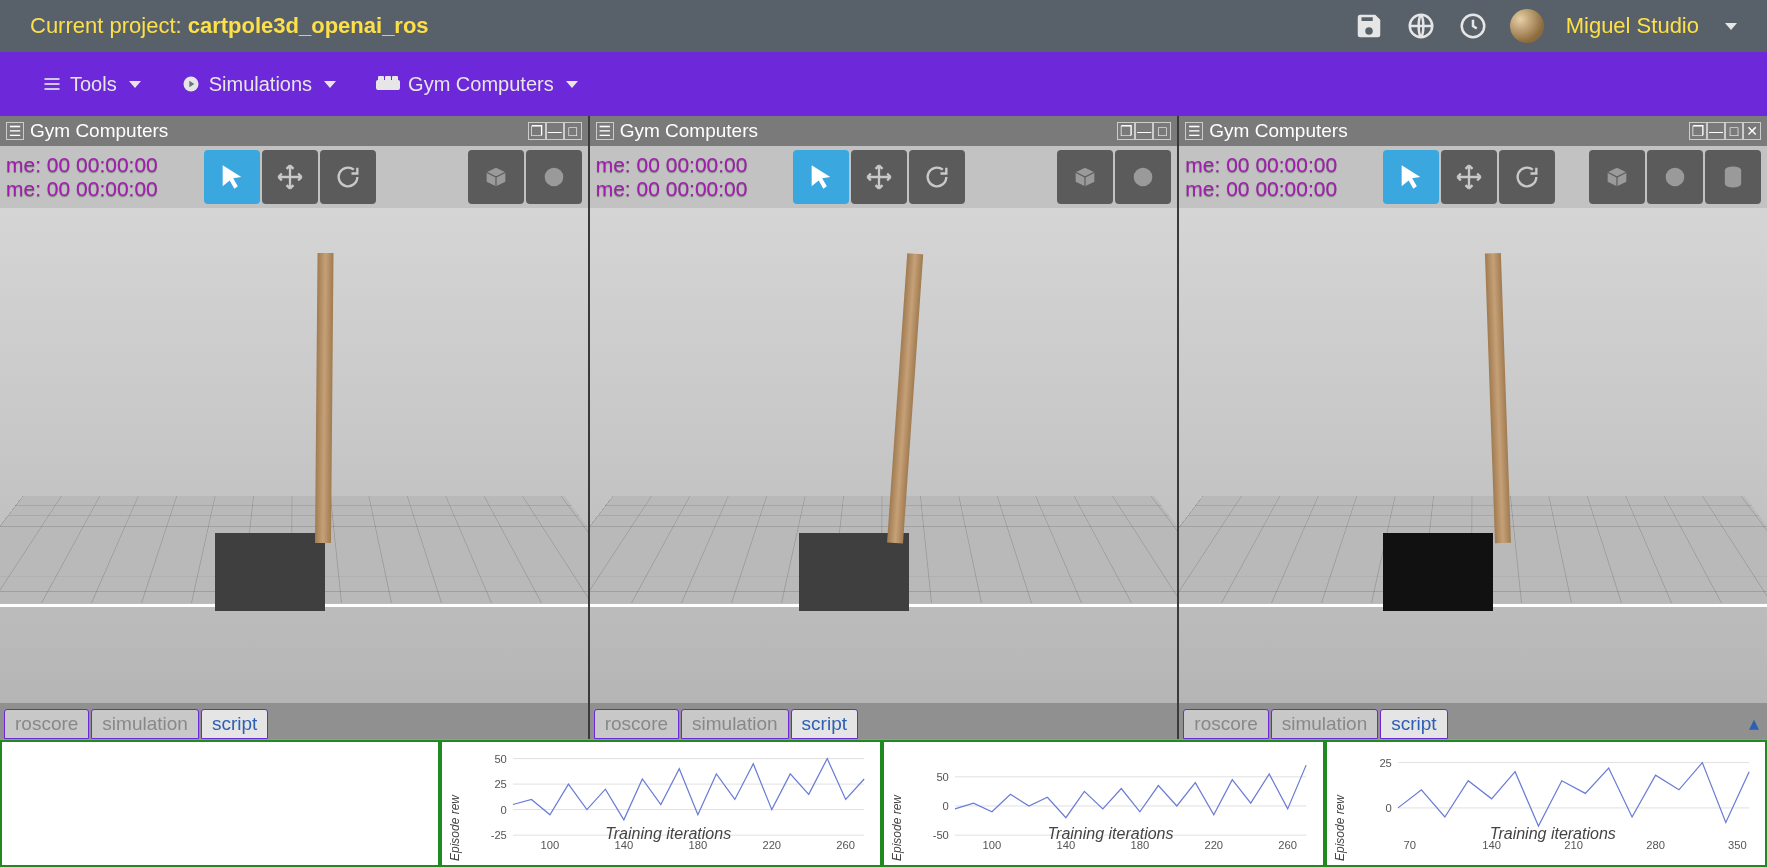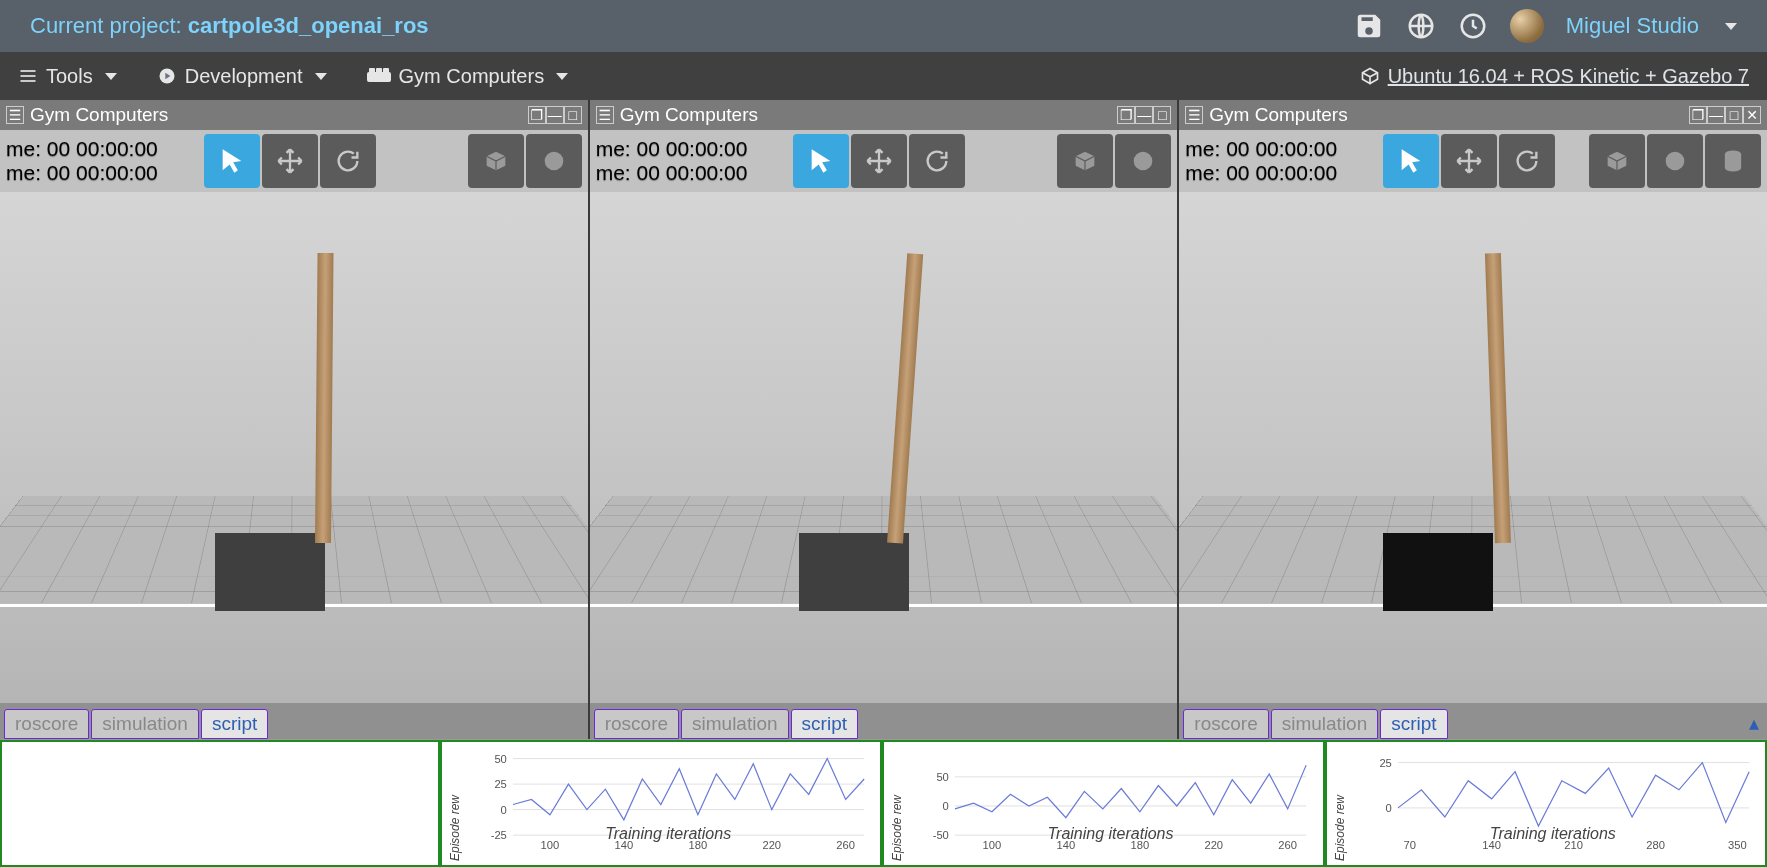--- a/index.html
+++ b/index.html
@@ -1,47 +1,47 @@
 <!DOCTYPE html>
 <html><head>
 <meta charset="utf-8">
 <style>
 * { margin: 0; padding: 0; box-sizing: border-box; font-family: "Helvetica Neue", Arial, sans-serif; }
 body { width: 1767px; height: 867px; background: #c1c1c1; overflow: hidden; display: flex; flex-direction: column; }
 
 
-.top-bar { background: #586069; height: 52px; display: flex; align-items: center; padding: 0 30px; color: #7dd3fc; font-size: 22px; }
+.top-bar { background: #586069; height: 52px; display: flex; align-items: center; padding: 0 30px; color: #fde047; font-size: 22px; }
 .top-bar .left { flex: 1; }
 .top-bar .center { flex: 1; text-align: center; }
 .top-bar .right { flex: 1; display: flex; justify-content: flex-end; align-items: center; gap: 22px; }
 .top-bar .project-label { font-weight: 400; }
 .top-bar .project-name { font-weight: 700; }
 .icon-btn { width: 30px; height: 30px; display: flex; align-items: center; justify-content: center; cursor: pointer; color: #e6e6e6; }
 .avatar { width: 34px; height: 34px; border-radius: 50%; background: radial-gradient(circle at 30% 30%, #e8cfa6, #8b6a3c 70%); }
 .user-name { font-size: 22px; }
 .caret { display:inline-block; width:0; height:0; border-left:6px solid transparent; border-right:6px solid transparent; border-top:7px solid #e6e6e6; margin-left:4px; }
 
 
-.menu-bar { background: #404040; height: 48px; display: flex; align-items: center; padding: 0 18px; color: #e6e6e6; font-size: 20px; gap: 40px; }
+.menu-bar { background: #6d28d9; height: 64px; display: flex; align-items: center; padding: 0 42px; color: #e6e6e6; font-size: 20px; gap: 40px; }
 .menu-bar .menu-item { display: flex; align-items: center; gap: 8px; cursor: pointer; }
 .menu-bar .spacer { flex: 1; }
 .menu-bar .env-label { text-decoration: underline; color: #dfe3e8; }
 
 
 .panels { display: flex; flex: 1; min-height: 0; background: #c1c1c1; }
 .panel { flex: 1; display: flex; flex-direction: column; border-right: 2px solid #3a3a3a; min-width: 0; position: relative; }
 .panel:last-child { border-right: none; }
 
 .panel-header { background: #7a7a7a; height: 30px; display: flex; align-items: center; padding: 0 6px; color: #fff; font-size: 19px; }
 .panel-header .ph-title { flex: 1; display: flex; align-items: center; gap: 6px; }
 .win-icon { width: 18px; height: 18px; border: 1px solid #ccc; display: inline-flex; align-items: center; justify-content: center; font-size: 14px; cursor: pointer; }
 
 
 .gazebo-toolbar { background: #c2c2c2; height: 62px; display: flex; align-items: center; padding: 4px 6px; gap: 8px; }
-.time-text { color: #000000; font-size: 21px; line-height: 24px; text-shadow: 0 1px 1px rgba(0,0,0,.4); }
+.time-text { color: #a21caf; font-size: 21px; line-height: 24px; text-shadow: 0 1px 1px rgba(0,0,0,.4); }
 .tool-group { display: flex; gap: 2px; }
 .tool-btn { width: 56px; height: 54px; border-radius: 4px; background: #5b5b5b; display: flex; align-items: center; justify-content: center; cursor: pointer; }
 .tool-btn.active { background: #3aa7de; }
 .tool-btn svg { width: 28px; height: 28px; }
 .tool-gap { flex: 1; }
 
 
 .viewport { flex: 1; position: relative; overflow: hidden; background: linear-gradient(#d5d5d5 0%, #c8c8c8 45%, #b5b5b5 100%); }
 .ground { position: absolute; bottom: 100px; left: -10%; right: -10%; height: 280px;
   background:
@@ -111,41 +111,34 @@
         <line x1="3" y1="18" x2="21" y2="18"></line>
       </svg>
     <span>Tools</span>
       <span class="caret"></span>
   </div>
   <div class="menu-item">
     <svg width="20" height="20" viewBox="0 0 24 24" fill="#e6e6e6">
         <circle cx="12" cy="12" r="9"></circle>
         <polygon points="10,8 16,12 10,16" fill="#6a7480"></polygon>
       </svg>
-    <span>Development</span>
+    <span>Simulations</span>
       <span class="caret"></span>
   </div>
   <div class="menu-item">
     <svg width="24" height="16" viewBox="0 0 24 16" fill="#e6e6e6">
         <rect x="0" y="4" width="24" height="10" rx="2"></rect>
         <rect x="2" y="0" width="6" height="5" rx="1"></rect>
         <rect x="9" y="0" width="6" height="5" rx="1"></rect>
         <rect x="16" y="0" width="6" height="5" rx="1"></rect>
       </svg>
     <span>Gym Computers</span>
       <span class="caret"></span>
   </div>
   <div class="spacer"></div>
-  <div class="menu-item">
-    <svg width="20" height="20" viewBox="0 0 24 24" fill="#e6e6e6">
-        <path d="M21 16V8l-9-5-9 5v8l9 5 9-5z" fill="none" stroke="#e6e6e6" stroke-width="2"></path>
-        <path d="M3 8l9 5 9-5M12 22V13" fill="none" stroke="#e6e6e6" stroke-width="2"></path>
-      </svg>
-    <span class="env-label">Ubuntu 16.04 + ROS Kinetic + Gazebo 7</span>
-  </div>
 </div>
 
 <div class="panels" id="panels-host">
     <div class="panel">
     <div class="panel-header">
       <div class="ph-title">
         <span class="win-icon">☰</span>
         <span>Gym Computers</span>
       </div>
       <span class="win-icon">❐</span>

